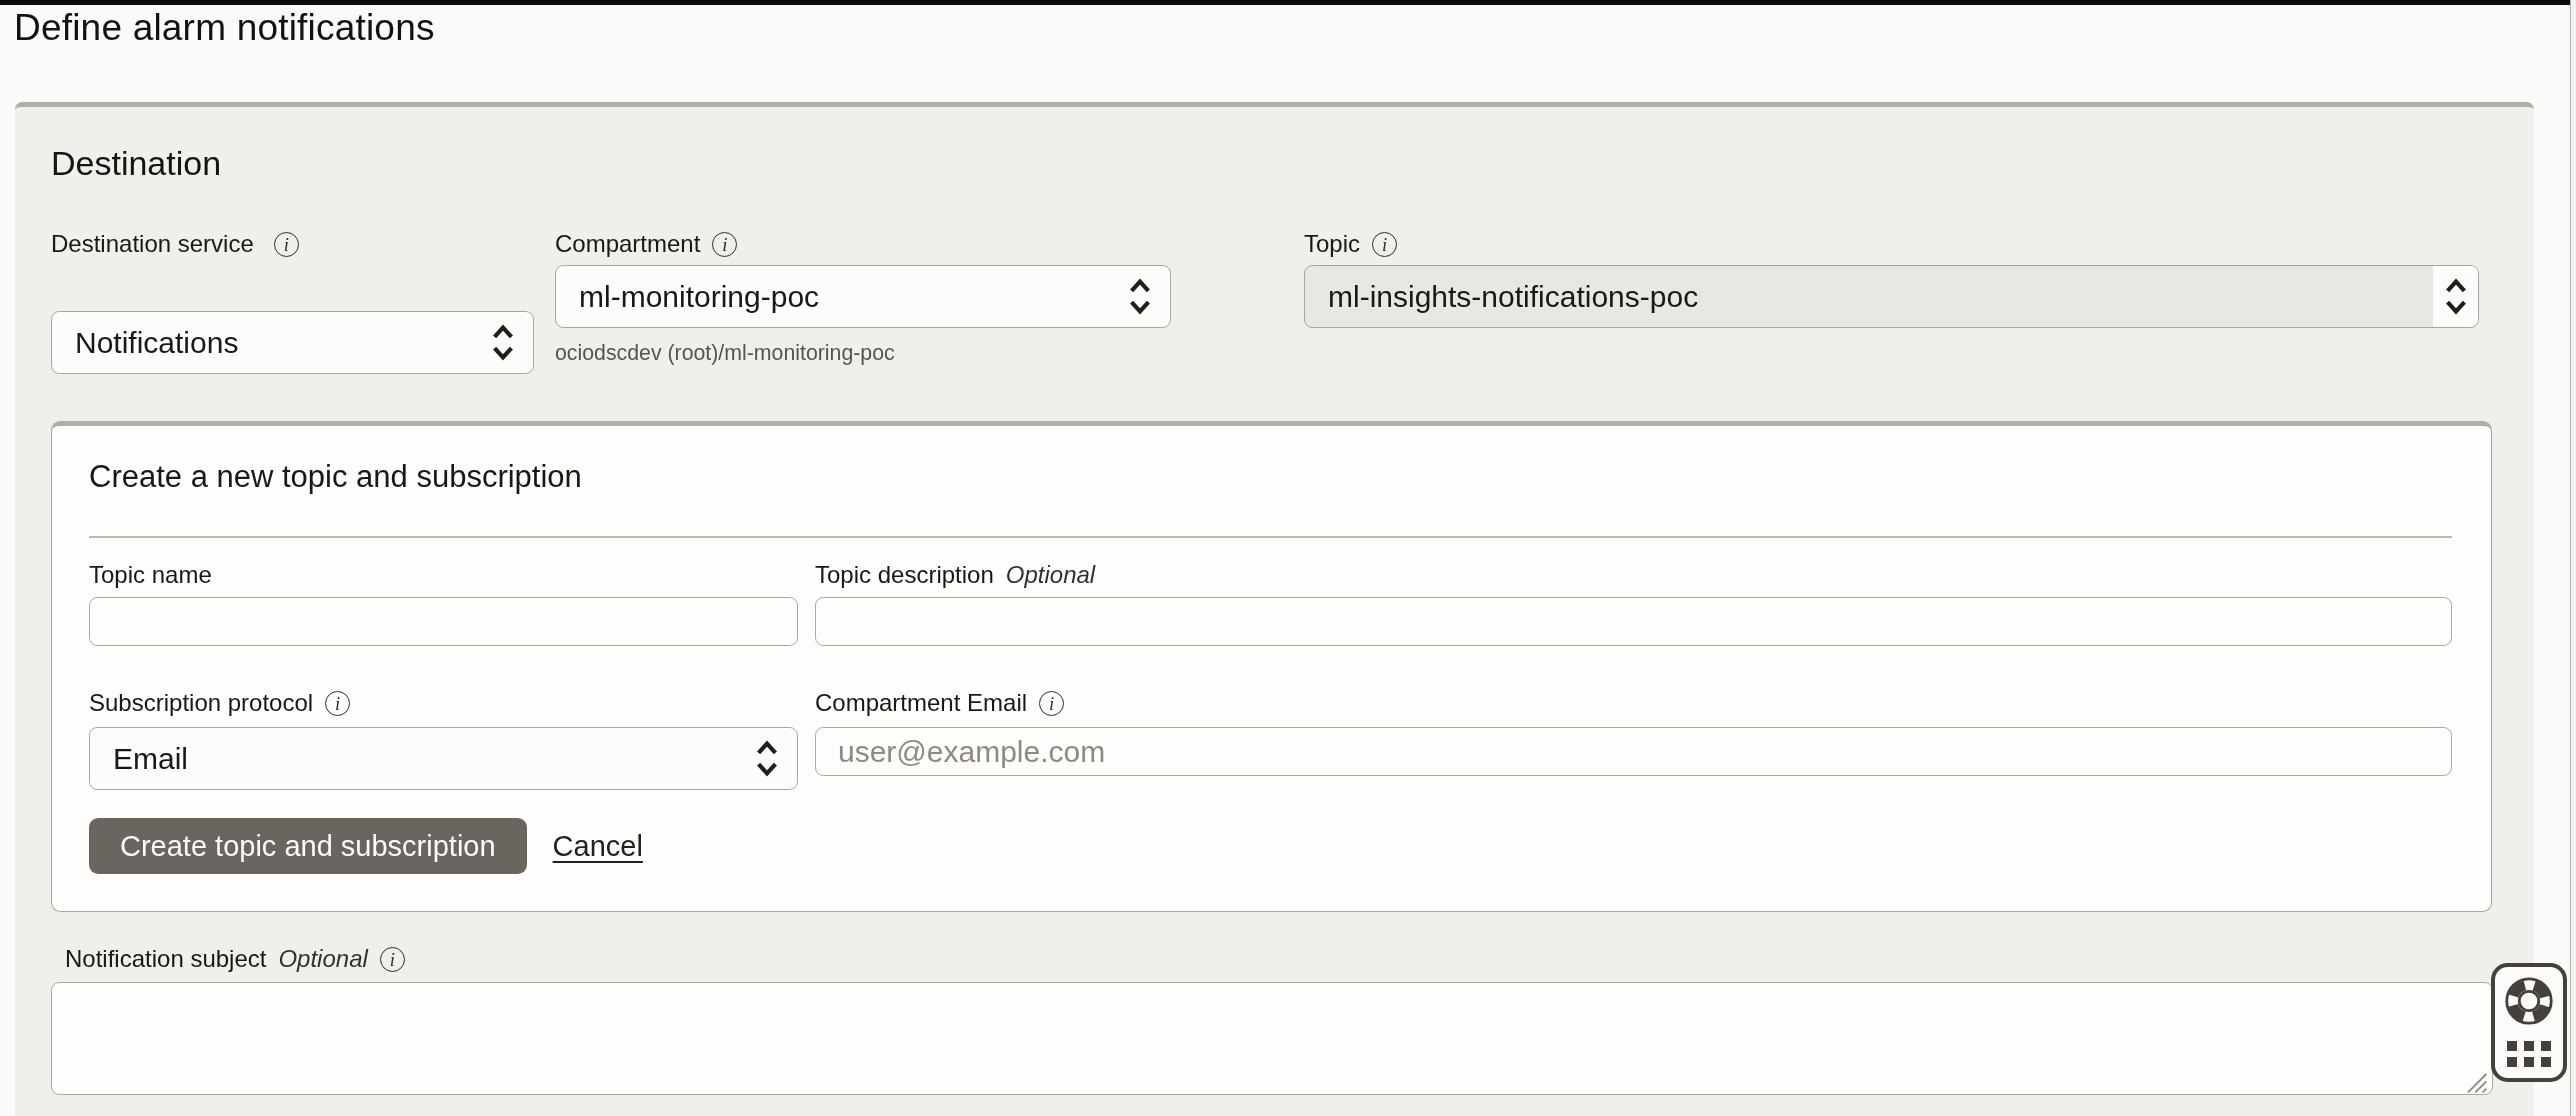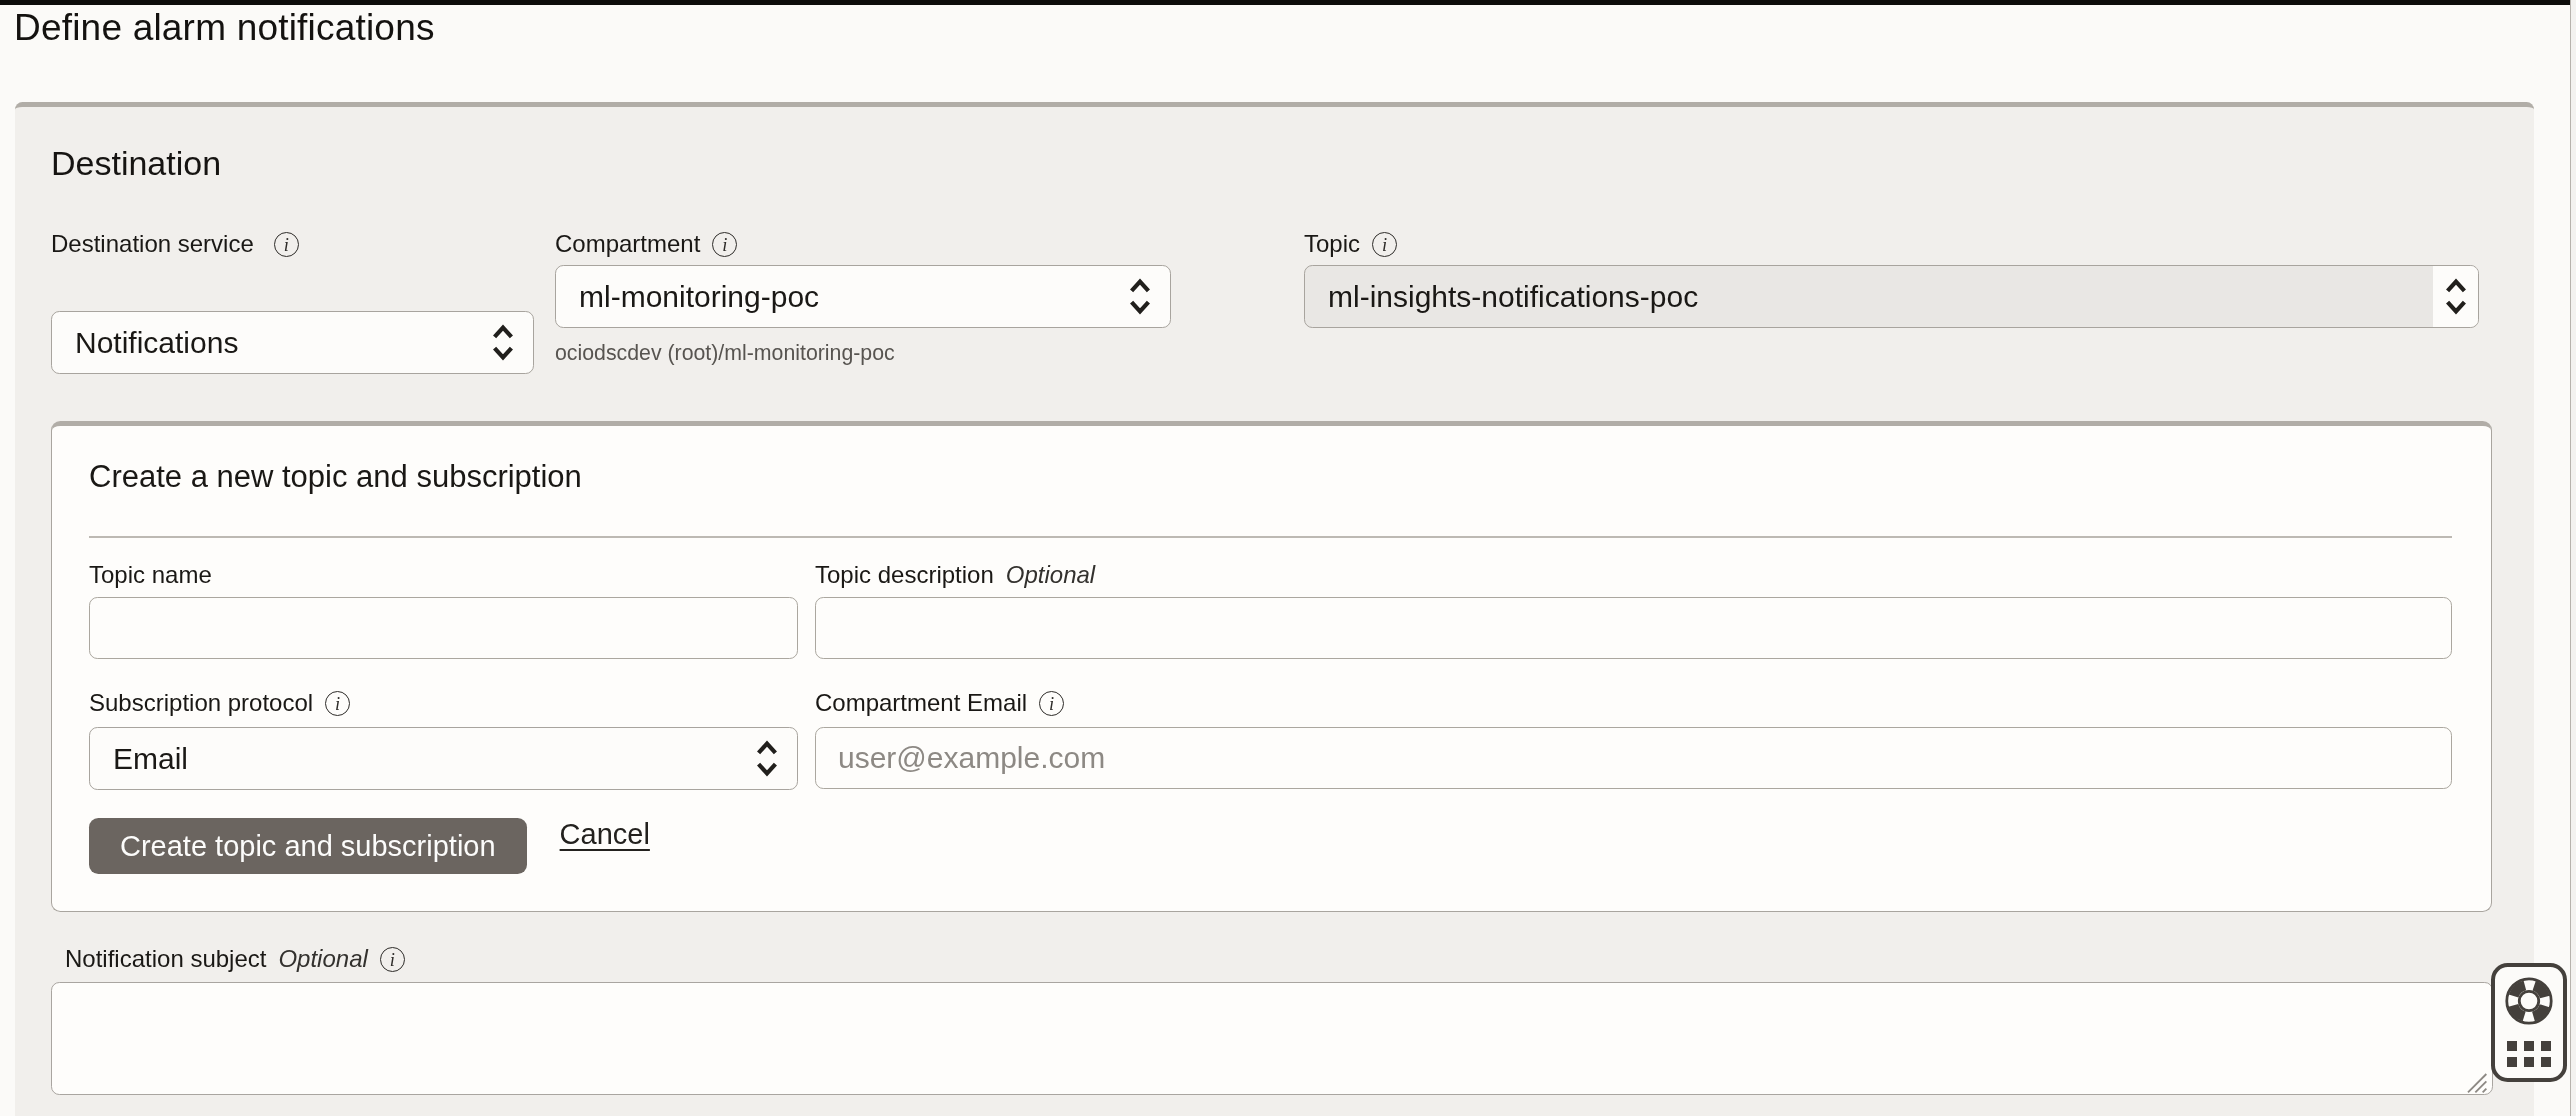--- a/index.html
+++ b/index.html
@@ -33,35 +33,35 @@
     position:absolute; height:63px; background:#fdfcfa; border:1.9px solid #a8a49e; border-radius:8.3px;
     display:flex; align-items:center; font-size:30px; color:#1a1815;
     padding-left:23px; padding-right:7.4px; cursor:pointer; overflow:hidden;
   }
   .select .value { flex:1; white-space:nowrap; overflow:hidden; }
   .stepper { width:46px; align-self:stretch; display:flex; align-items:center; justify-content:center; flex:none; }
   .select.disabled { background:#e9e7e4; padding-right:0; }
   .select.disabled .stepper { background:#fdfcfa; width:45px; }
 
   .text-input {
-    position:absolute; height:62px; background:#fefdfb; border:1.9px solid #aba79f; border-radius:8.3px;
+    position:absolute; height:49px; background:#fefdfb; border:1.9px solid #aba79f; border-radius:8.3px;
     font-size:30px; color:#1a1815; padding:0 22px; font-family:inherit; outline:none;
   }
   .text-input::placeholder { color:#8d8984; opacity:1; }
 
   .hint { position:absolute; font-size:21.3px; color:#575450; }
 
   .card {
     position:absolute; left:36px; top:314px; width:2441px; height:491px;
     background:#fefdfb; border:1.9px solid #a9a59f; border-top:5.6px solid #b1ada7; border-radius:9.3px;
   }
   .card-heading { position:absolute; left:37px; top:33px; font-size:31px; font-weight:400; color:#1a1815; }
   .divider { position:absolute; left:37px; top:110px; width:2363px; height:1.9px; background:#bdb9b3; }
 
-  .btn-row { position:absolute; left:37px; top:392px; display:flex; gap:33px; }
+  .btn-row { position:absolute; left:37px; top:392px; display:flex; align-items:center; gap:26px; }
   .primary-btn {
     display:inline-flex; align-items:center; height:56px; padding:0 31px;
     background:#6b6560; color:#fcfcfb; font-size:29px; font-family:inherit;
     border:none; border-radius:9.3px; cursor:pointer;
   }
   .cancel-link { font-size:29px; color:#23211e; text-decoration:underline; text-underline-offset:4.6px; cursor:pointer; }
 
   textarea.subject {
     position:absolute; left:36px; top:875px; width:2442px; height:113px;
     background:#fefdfb; border:1.9px solid #a9a5a0; border-radius:8.3px;

